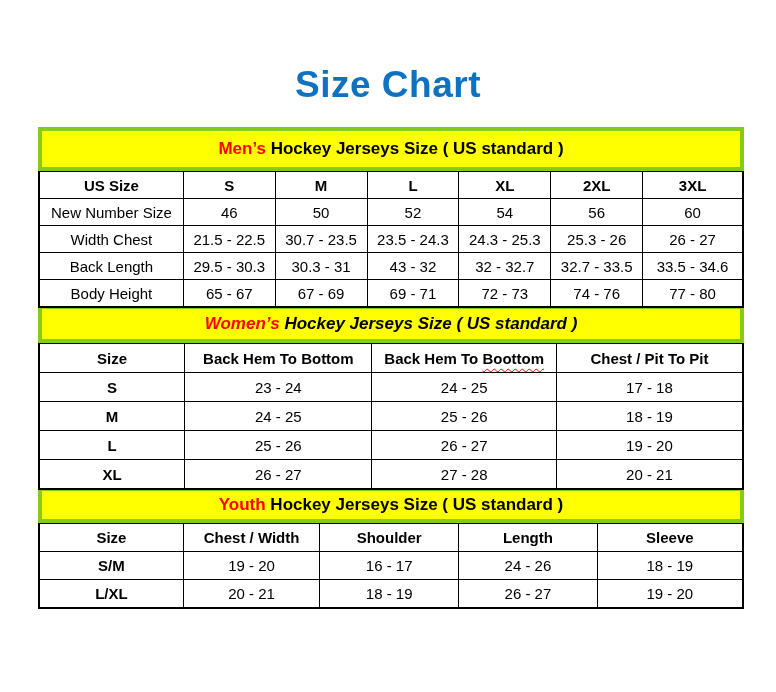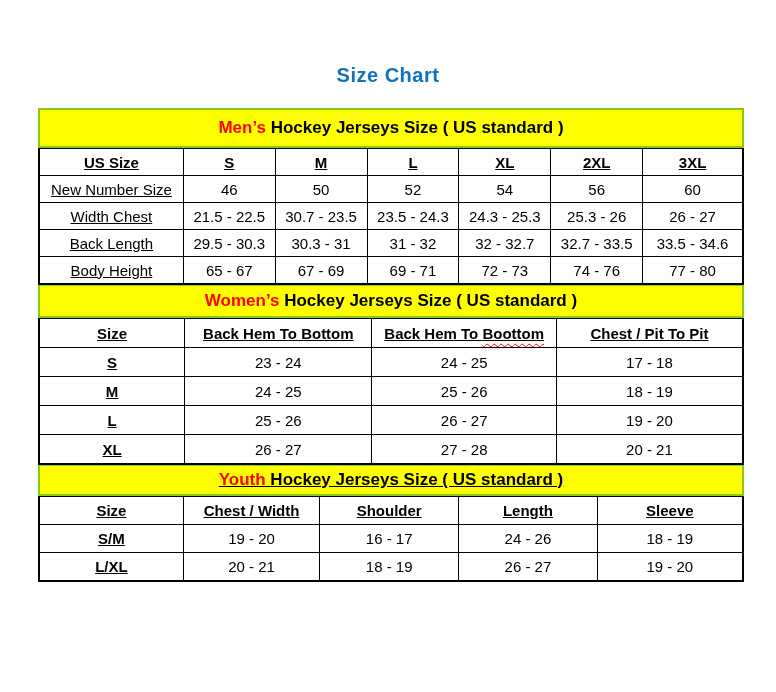--- a/index.html
+++ b/index.html
@@ -8,59 +8,59 @@
     background: #ffffff;
     width: 776px;
     height: 692px;
     overflow: hidden;
     font-family: "Liberation Sans", "DejaVu Sans", sans-serif;
     color: #000000;
   }
   .page-title {
     margin: 64px 0 0 0;
     text-align: center;
-    font-size: 20px;
+    font-size: 37px;
     font-weight: bold;
     color: #0F72C1;
     letter-spacing: 0.5px;
   }
   .chart {
     width: 706px;
     margin: 21px 32px 0 38px;
   }
   .band {
     background: #FFFF00;
-    border: 2px solid #84cc16;
+    border: 4px solid #84cc16;
     text-align: center;
     font-size: 17px;
     font-weight: bold;
     line-height: 1.2;
   }
   .band .accent { color: #FF0000; }
   .band-men   { padding: 8px 0; }
-  .band-women { border-top-width: 1px; padding: 5px 0; }
-  .band-youth { border-top-width: 1px; padding: 4px 0; text-decoration: underline; }
+  .band-women { border-top-width: 1px; padding: 5px 0; font-style: italic; }
+  .band-youth { border-top-width: 1px; padding: 4px 0; }
   table.sizes {
     width: 100%;
     border-collapse: collapse;
     table-layout: fixed;
     border: 2px solid #000000;
     border-top: 1px solid #000000;
   }
   table.sizes th, table.sizes td {
     border: 1px solid #000000;
     text-align: center;
     vertical-align: middle;
     font-size: 15px;
     padding: 0 2px;
     overflow: hidden;
     white-space: nowrap;
   }
   table.sizes td { font-weight: normal; }
-  table.sizes th { font-weight: bold; text-decoration: underline; }
+  table.sizes th { font-weight: bold; }
   table.sizes th.normal-weight { font-weight: normal; }
   .t-men   tr { height: 27px; }
   .t-women tr { height: 29px; }
   .t-youth tr { height: 28px; }
   .squiggle {
     text-decoration-line: underline;
     text-decoration-style: wavy;
     text-decoration-color: #FF0000;
     text-decoration-thickness: 1px;
     text-underline-offset: 4px;
@@ -114,21 +114,21 @@
             <td>30.7 - 23.5</td>
             <td>23.5 - 24.3</td>
             <td>24.3 - 25.3</td>
             <td>25.3 - 26</td>
             <td>26 - 27</td>
           </tr>
           <tr>
             <th class="normal-weight">Back Length</th>
             <td>29.5 - 30.3</td>
             <td>30.3 - 31</td>
-            <td>31 - 32</td>
+            <td>43 - 32</td>
             <td>32 - 32.7</td>
             <td>32.7 - 33.5</td>
             <td>33.5 - 34.6</td>
           </tr>
           <tr>
             <th class="normal-weight">Body Height</th>
             <td>65 - 67</td>
             <td>67 - 69</td>
             <td>69 - 71</td>
             <td>72 - 73</td>

